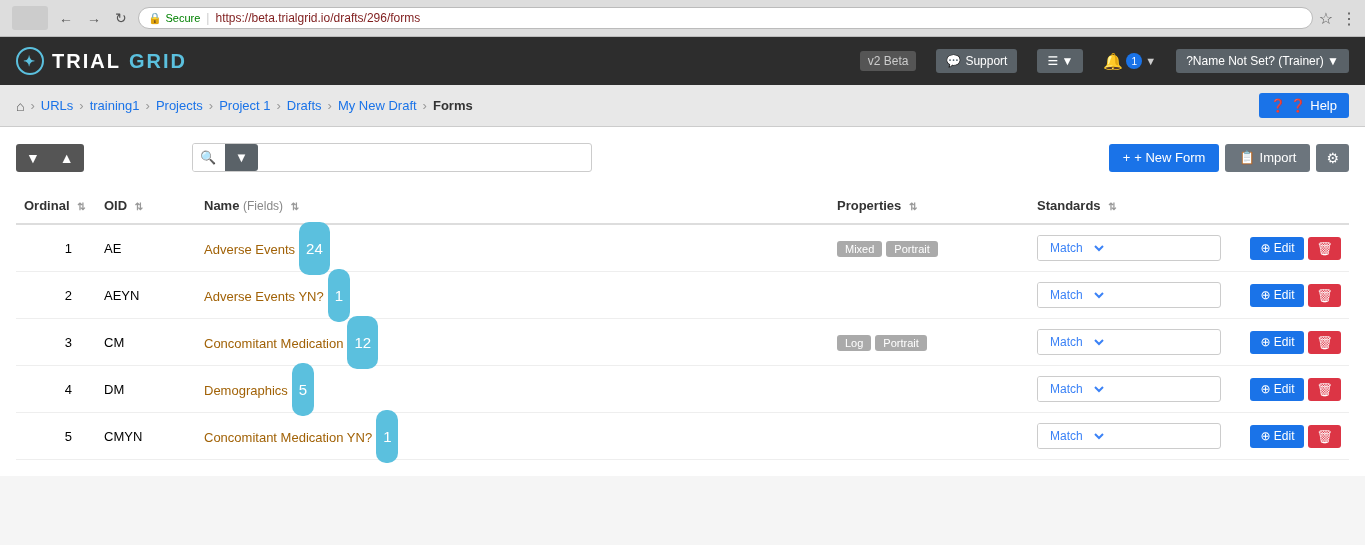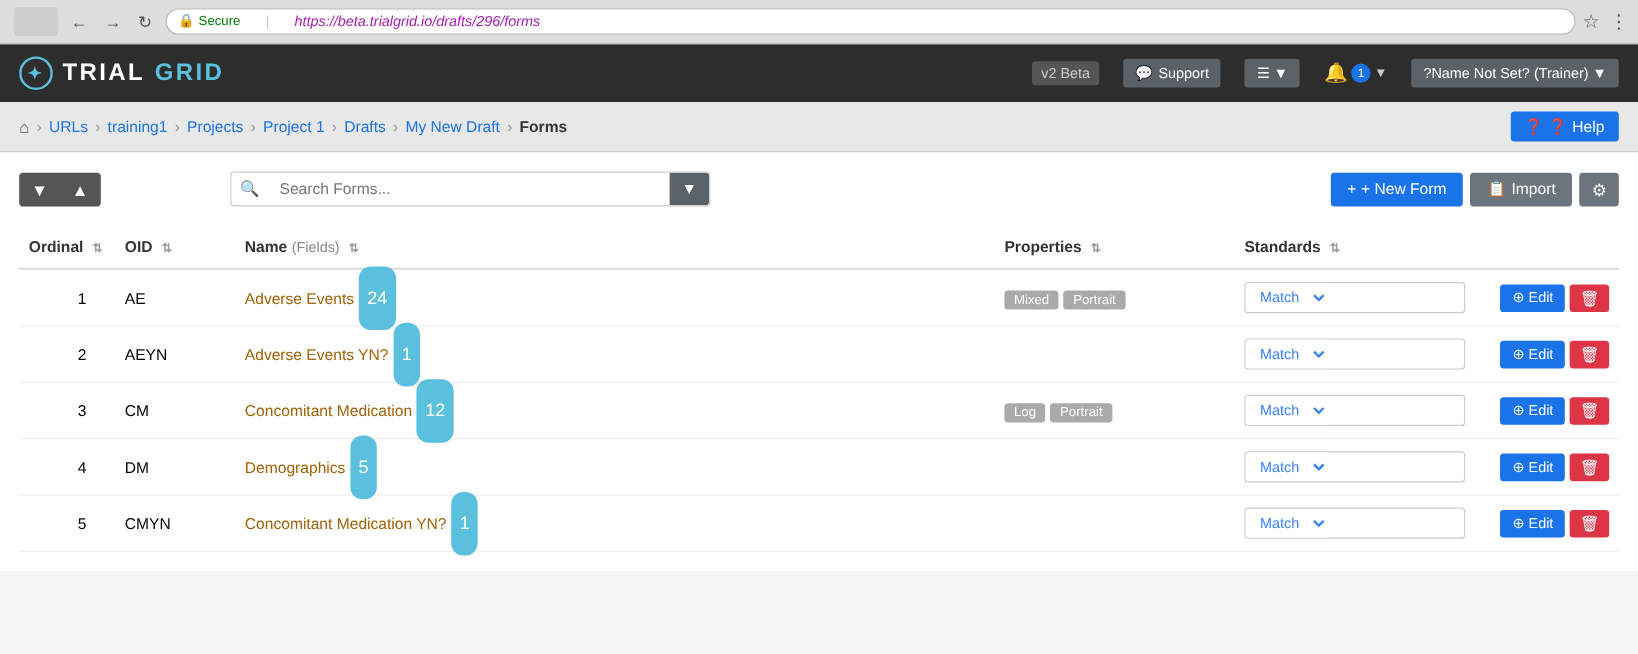--- a/index.html
+++ b/index.html
@@ -5,24 +5,24 @@
     * { box-sizing: border-box; margin: 0; padding: 0; }
     body { font-family: Arial, sans-serif; font-size: 13px; background: #f5f5f5; }
 
     
     .browser-chrome { background: #ddd; padding: 6px 8px; display: flex; align-items: center; gap: 6px; border-bottom: 1px solid #bbb; }
     .browser-tab { background: white; border-radius: 4px 4px 0 0; padding: 4px 10px; display: flex; align-items: center; gap: 6px; font-size: 12px; min-width: 160px; }
     .browser-tab .tab-icon { width: 14px; height: 14px; background: #4a90d9; border-radius: 2px; display: inline-block; }
     .tab-close { margin-left: auto; cursor: pointer; color: #666; }
     .browser-controls { display: flex; gap: 4px; }
     .browser-controls button { background: none; border: none; cursor: pointer; font-size: 14px; color: #555; padding: 2px 5px; }
-    .address-bar { flex: 1; display: flex; align-items: flex-start; background: white; border: 1px solid #bbb; border-radius: 12px; padding: 3px 10px; font-size: 12px; gap: 21px; }
+    .address-bar { flex: 1; display: flex; align-items: center; background: white; border: 1px solid #bbb; border-radius: 12px; padding: 3px 10px; font-size: 12px; gap: 6px; }
     .address-bar .secure { color: green; font-size: 11px; }
     .address-bar .url { color: #333; }
-    .address-bar .url span { color: #a21caf; font-style: italic; }
+    .address-bar .url span { color: #7f1d1d; }
     .browser-actions { display: flex; gap: 8px; color: #555; font-size: 16px; }
 
     
     .top-nav { background: #2d2d2d; display: flex; align-items: center; padding: 0 16px; height: 48px; }
     .logo { display: flex; align-items: center; gap: 8px; color: white; font-size: 20px; font-weight: bold; letter-spacing: 2px; }
     .logo-icon { width: 28px; height: 28px; border: 2px solid #5bc0de; border-radius: 50%; display: flex; align-items: center; justify-content: center; color: #5bc0de; font-size: 14px; }
     .logo-text-white { color: white; }
     .logo-text-blue { color: #5bc0de; }
     .nav-right { margin-left: auto; display: flex; align-items: center; gap: 20px; }
     .nav-badge { background: #555; color: #ccc; padding: 3px 8px; border-radius: 3px; font-size: 12px; }
@@ -146,21 +146,20 @@
 
 <div class="main-content">
 
   <div class="toolbar">
     <div class="sort-btns">
       <button class="sort-btn">▼</button>
       <button class="sort-btn">▲</button>
     </div>
     <div class="search-box">
       <div class="search-icon-wrap">🔍</div>
-      <input class="search-input" type="text" placeholder="Search Forms..." style="">
       <button class="filter-btn">▼</button>
     </div>
     <div class="toolbar-right">
       <button class="new-form-btn">
         <span>+</span>
         <span>+ New Form</span>
       </button>
       <button class="import-btn">
         <span>📋</span>
         <span>Import</span>

